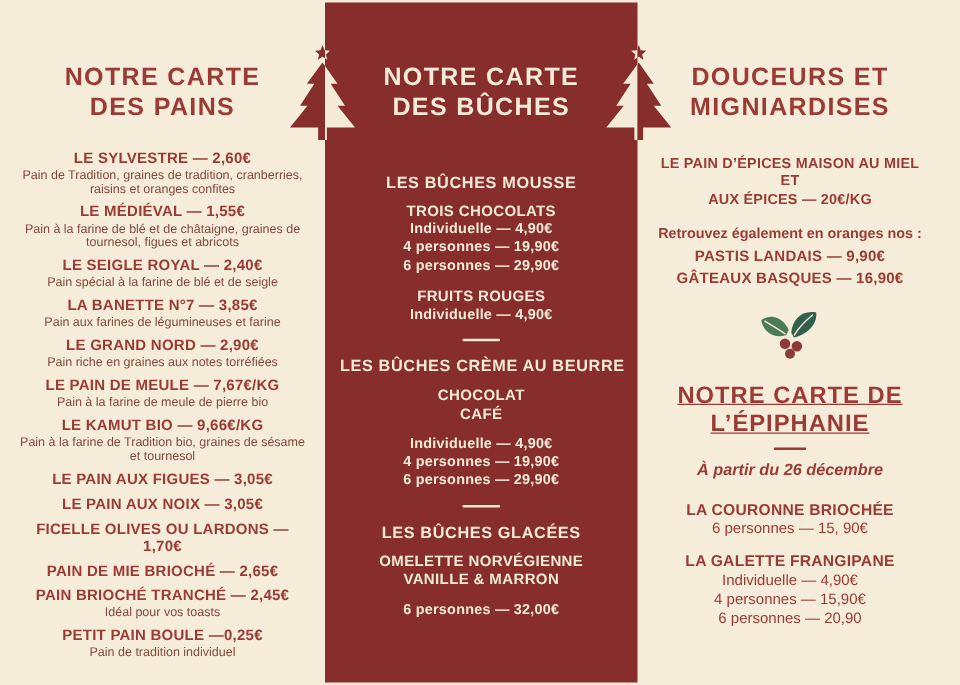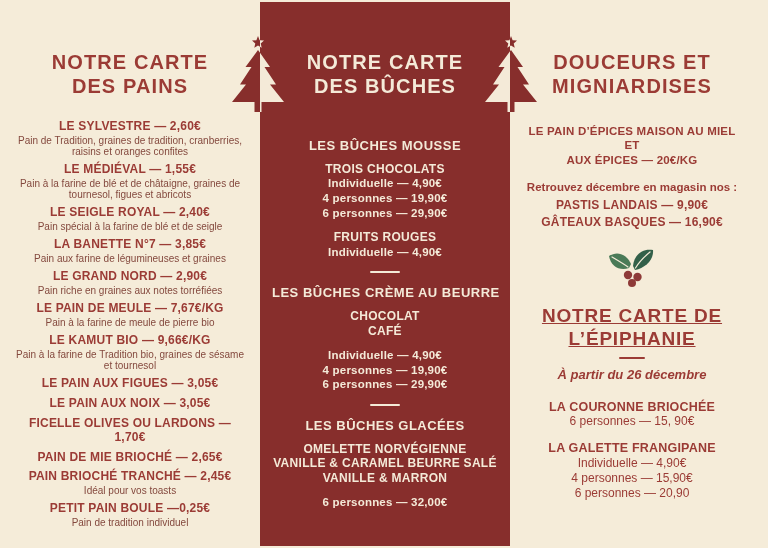--- a/index.html
+++ b/index.html
@@ -77,21 +77,21 @@
       <div class="item">
         <div class="item-name">LE MÉDIÉVAL — 1,55€</div>
         <div class="item-desc">Pain à la farine de blé et de châtaigne, graines de tournesol, figues et abricots</div>
       </div>
       <div class="item">
         <div class="item-name">LE SEIGLE ROYAL — 2,40€</div>
         <div class="item-desc">Pain spécial à la farine de blé et de seigle</div>
       </div>
       <div class="item">
         <div class="item-name">LA BANETTE N°7 — 3,85€</div>
-        <div class="item-desc">Pain aux farine de légumineuses et graines</div>
+        <div class="item-desc">Pain aux farines de légumineuses et farine</div>
       </div>
       <div class="item">
         <div class="item-name">LE GRAND NORD — 2,90€</div>
         <div class="item-desc">Pain riche en graines aux notes torréfiées</div>
       </div>
       <div class="item">
         <div class="item-name">LE PAIN DE MEULE — 7,67€/KG</div>
         <div class="item-desc">Pain à la farine de meule de pierre bio</div>
       </div>
       <div class="item">
@@ -150,38 +150,37 @@
       <div class="price-line">Individuelle — 4,90€</div>
       <div class="price-line">4 personnes — 19,90€</div>
       <div class="price-line">6 personnes — 29,90€</div>
     </div>
 
     <div class="divider"></div>
 
     <h2 class="section-heading">LES BÛCHES GLACÉES</h2>
     <div class="flavor-group">
       <div class="flavor">OMELETTE NORVÉGIENNE</div>
-      <div class="flavor">VANILLE &amp; CARAMEL BEURRE SALÉ</div>
       <div class="flavor">VANILLE &amp; MARRON</div>
     </div>
     <div class="price-line">6 personnes — 32,00€</div>
   </section>
 
   <section class="col col-right">
     <h1 class="col-title">
       <span class="tl">DOUCEURS ET</span>
       <span class="tl">MIGNIARDISES</span>
     </h1>
 
     <div class="highlight pain-epices">
       <span class="tl">LE PAIN D’ÉPICES MAISON AU MIEL ET</span>
       <span class="tl">AUX ÉPICES — 20€/KG</span>
     </div>
 
-    <div class="intro-line">Retrouvez décembre en magasin nos :</div>
+    <div class="intro-line">Retrouvez également en oranges nos :</div>
     <div class="shop-list">
       <div class="shop-item">PASTIS LANDAIS — 9,90€</div>
       <div class="shop-item">GÂTEAUX BASQUES — 16,90€</div>
     </div>
 
     <div class="holly-wrap">
       <svg viewBox="0 0 48 42" width="48" height="42">
         <path class="leaf-light" d="M21,21 C12,24 3,20 1,9 C10,3 19,8 23,17 Z"></path>
         <path class="vein" d="M4,10 C9,13 15,16.5 20,20"></path>
         <path class="leaf-dark" d="M25,19 C26,9 33,1 45,3 C46,13 37,21 27,23 Z"></path>

